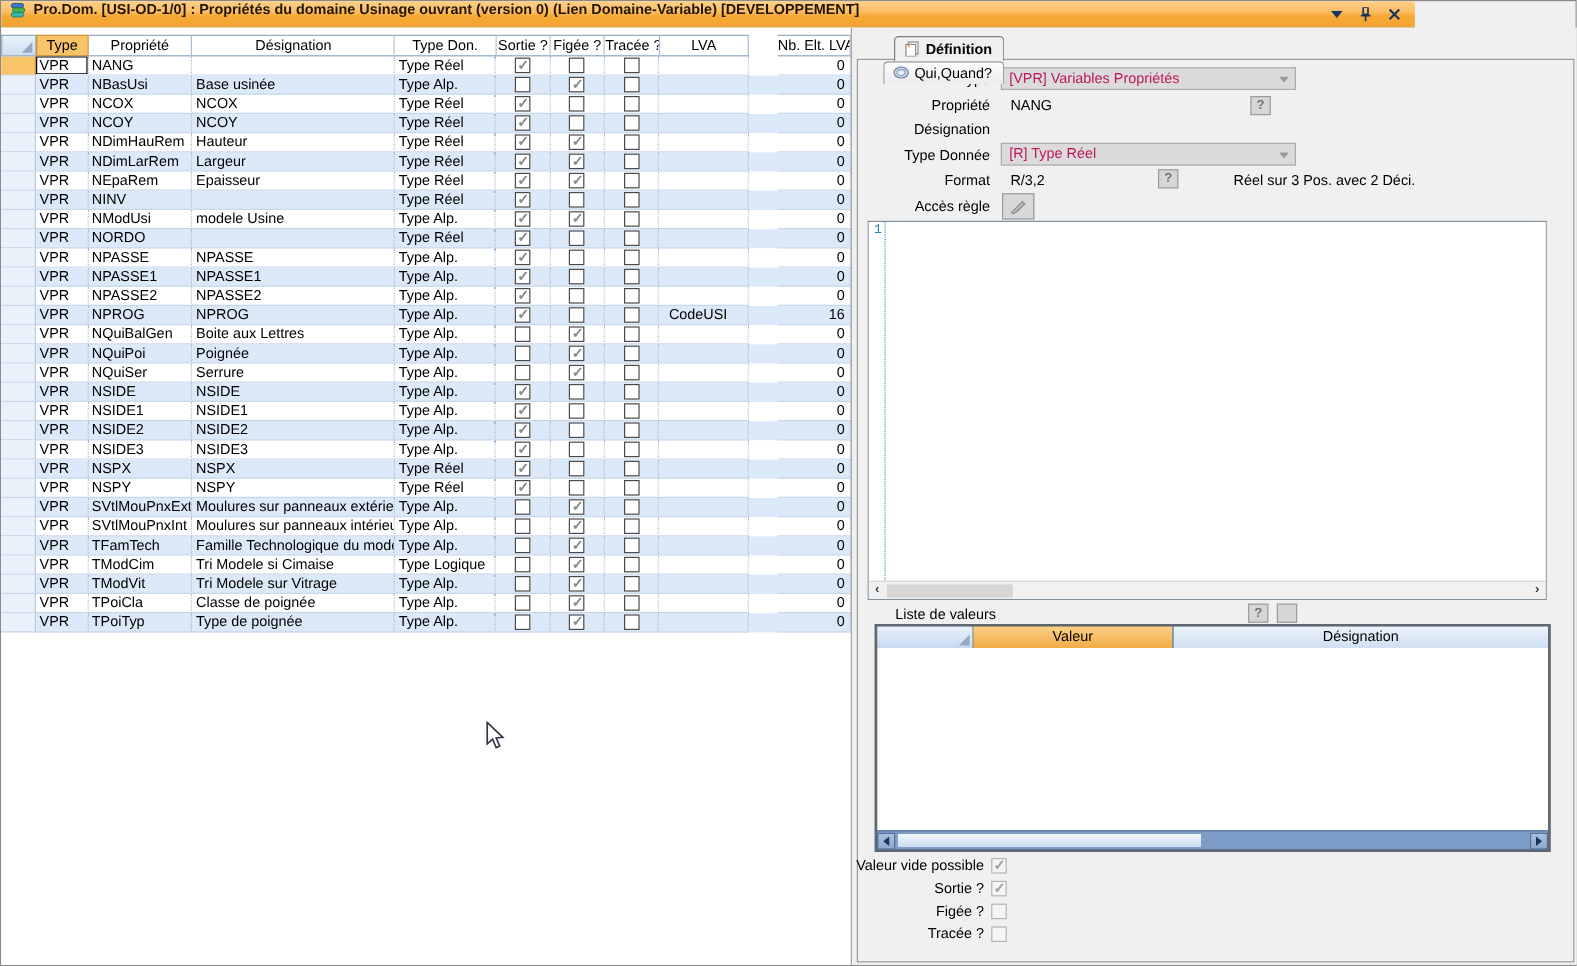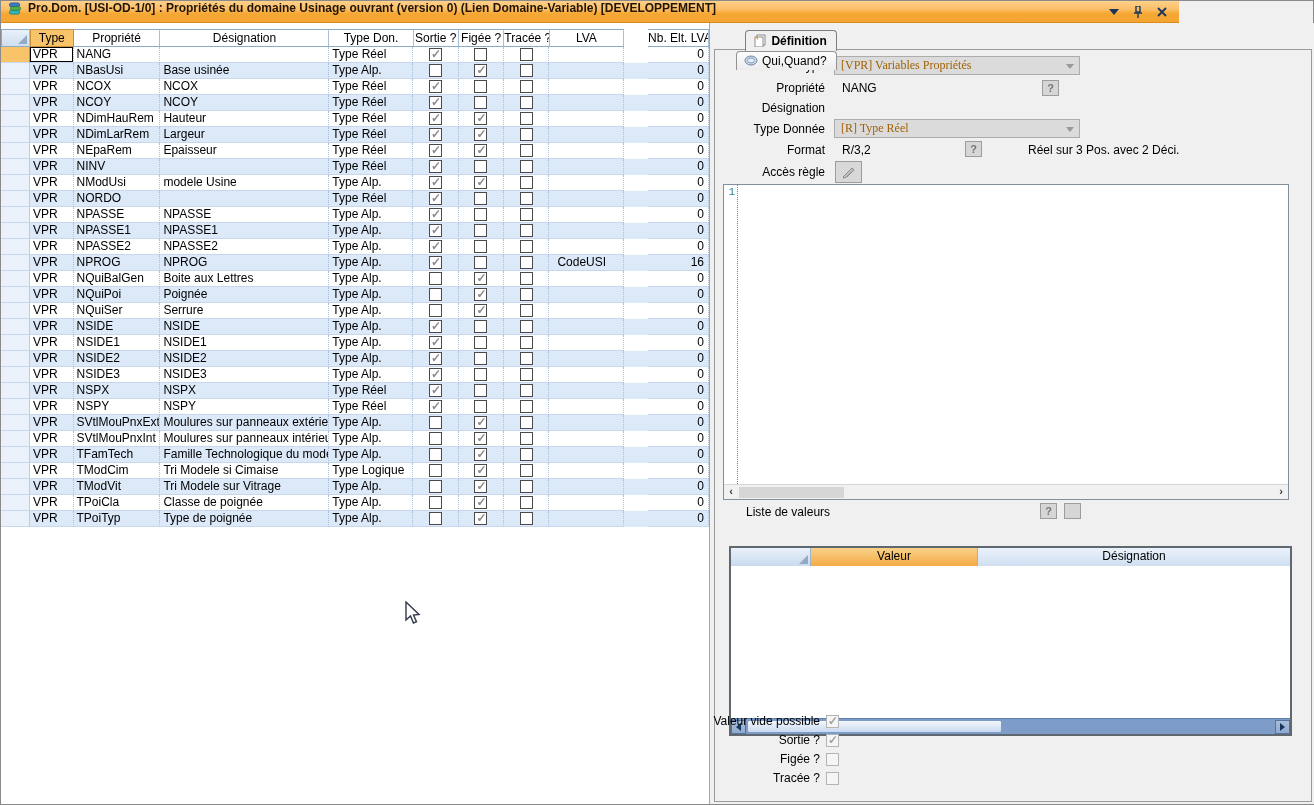--- a/index.html
+++ b/index.html
@@ -56,21 +56,21 @@
 
   .tabs { position:absolute; left:26px; top:7px; display:flex; z-index:3; align-items:flex-end;flex-direction:column; }
   .tab { display:flex; align-items:center; gap:4px; font-size:12px; padding:2px 9px 3px 7px;
     border:1px solid #929292; border-bottom:none; border-radius:4px 4px 0 0; background:linear-gradient(#FDFDFD,#ECECEC); height:19px; }
   .tab.active { background:#F0F0F0; font-weight:bold; height:21px; border-color:#7E7E7E; }
   .tab .ticon { width:14px; height:13px; }
 
   .flabel { position:absolute; left:0; width:115px; text-align:right; font-size:12px; color:#000; }
   .fvalue { position:absolute; font-size:12px; color:#000; }
   .ddl { position:absolute; left:124px; width:246px; height:19px; background:#DBDBDB; border:1px solid #ACACAC;
-    color:#a16207; font-size:12px; line-height:17px; padding-left:6px; overflow:hidden; white-space:nowrap;font-family:Liberation Serif, serif; }
+    color:#be185d; font-size:12px; line-height:17px; padding-left:6px; overflow:hidden; white-space:nowrap; }
   .ddl .chev { position:absolute; right:5px; top:7px; width:0; height:0;
     border-left:4px solid transparent; border-right:4px solid transparent; border-top:5px solid #9A9A9A; }
   .qbtn { position:absolute; width:17px; height:16px; background:#D6D6D6; border:1px solid #9C9C9C;
     color:#767676; font-size:11px; font-weight:bold; text-align:center; line-height:14px; }
   .toolbtn { position:absolute; width:27px; height:22px; background:#D8D8D8; border:1px solid #9C9C9C;
     display:flex; align-items:center; justify-content:center; }
 
   
   .editor { position:absolute; left:13px; top:161px; width:566px; height:316px;
     border:1px solid #828F9C; background:#fff; display:flex; flex-direction:column; }
@@ -79,21 +79,21 @@
     font-family:"Liberation Mono", monospace; text-align:right; padding:1px 2px 0 0; }
   .ed-scroll { height:15px; background:#F1F1F1; border-top:1px solid #D5D5D5; position:relative; }
   .ed-arrow { position:absolute; top:0; width:14px; height:14px; text-align:center; line-height:13px;
     color:#3A3A3A; font-size:11px; font-weight:bold; }
   .ed-arrow.left{ left:0; } .ed-arrow.right{ right:0; }
   .ed-thumb { position:absolute; left:15px; top:2px; height:11px; width:105px; background:#D6D6D6; }
 
   
   .liste-label { position:absolute; left:36px; top:482px; font-size:12px; color:#000; }
   .liste-table { position:absolute; left:19px; top:497px; width:563px; height:190px;
-    border:2px solid #5F676F; background:#0f172a; display:flex; flex-direction:column;margin-top:26px; }
+    border:2px solid #5F676F; background:#0f172a; display:flex; flex-direction:column; }
   .lt-head { display:flex; height:18px; flex:0 0 auto; }
   .lt-h { font-size:12px; text-align:center; line-height:17px; border-right:1px solid #9DB4CC; overflow:hidden; }
   .lt-sel { width:80px; background:linear-gradient(#E9F1FA,#C9DAEE); position:relative; }
   .lt-val { width:167px; background:linear-gradient(#FAD089,#F3AC46); }
   .lt-des { flex:1; background:linear-gradient(#EBF2FB,#CFDFF1); border-right:none; }
   .lt-body { flex:1; background:#fff; }
   .blue-scroll { height:16px; flex:0 0 auto; background:#7E9CC8; border-top:1px solid #5E7FAE; position:relative; }
   .bs-arrow { position:absolute; top:1px; width:15px; height:14px; background:linear-gradient(#A9BEDC,#8FA9CE);
     border:1px solid #54749E; display:flex; align-items:center; justify-content:center; }
   .bs-arrow.left{ left:0; } .bs-arrow.right{ right:0; }

